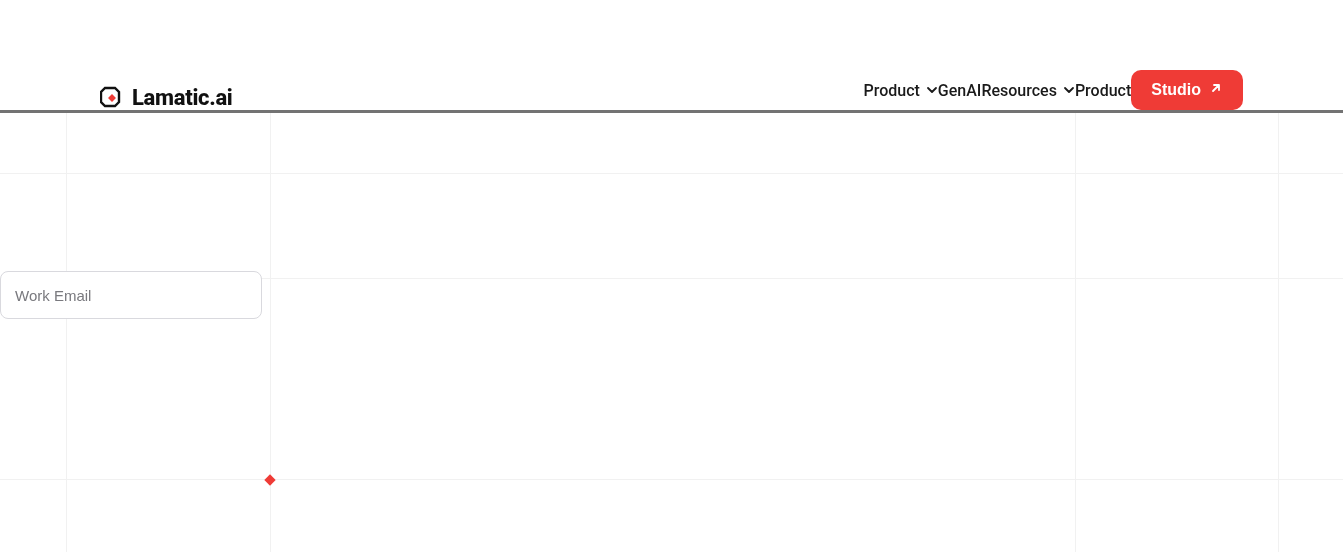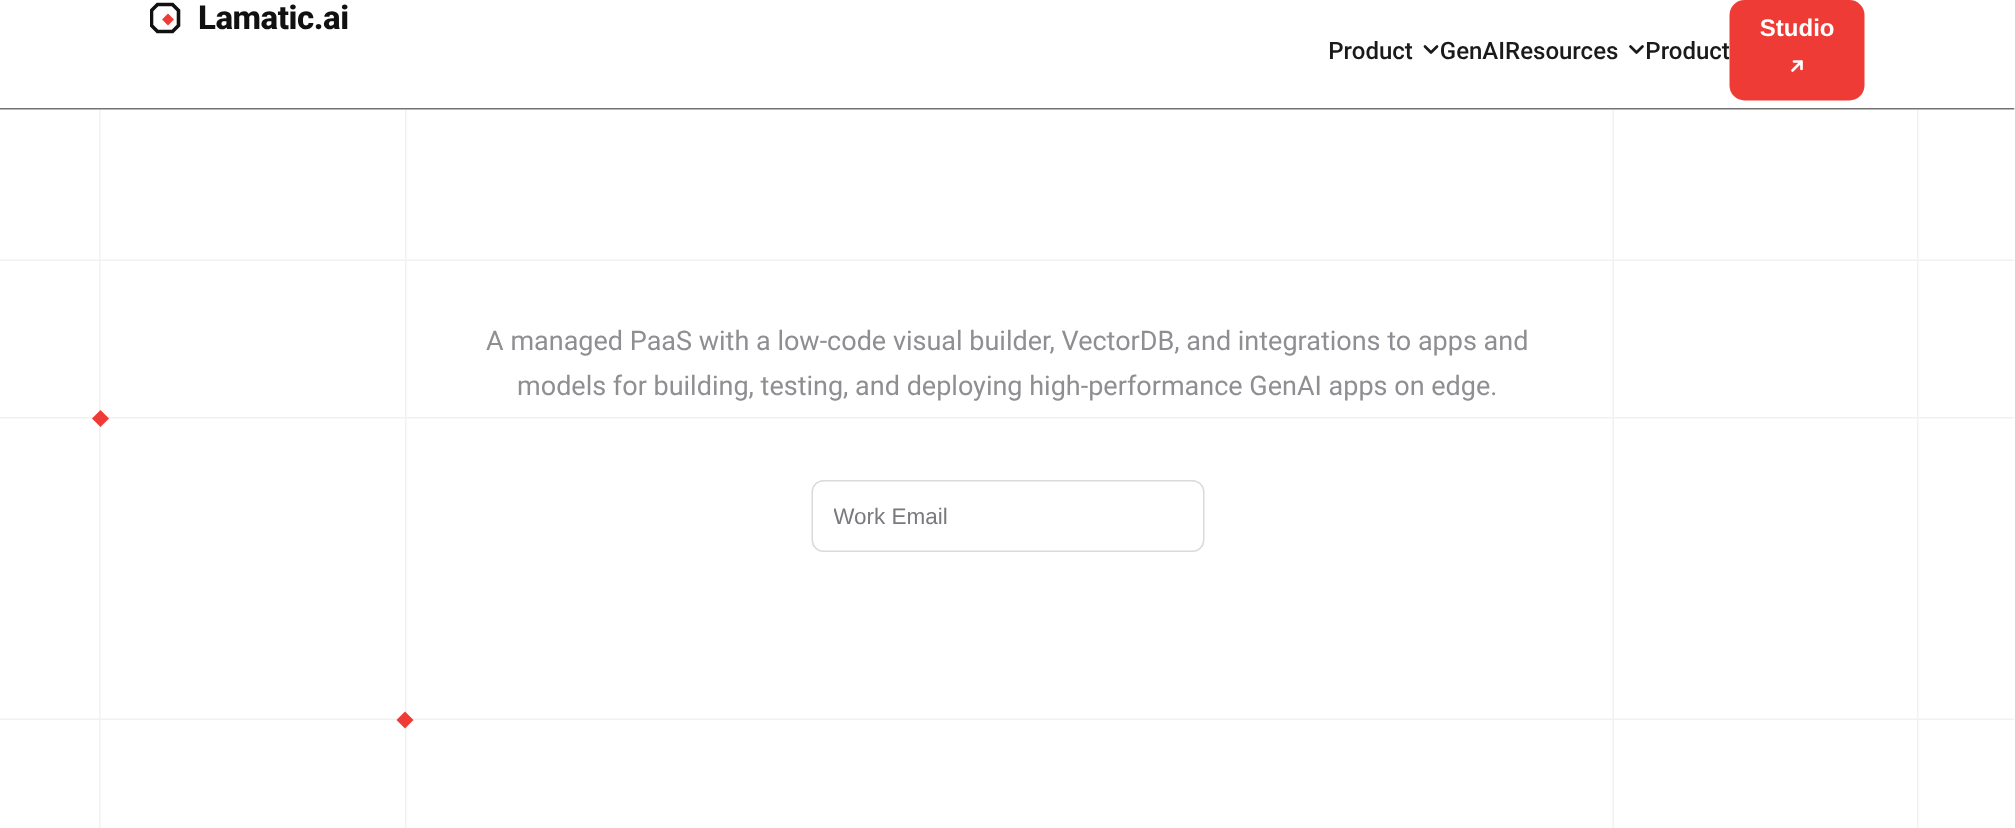--- a/index.html
+++ b/index.html
@@ -40,27 +40,28 @@
   width: 8px;
   height: 8px;
   background: #ef3b36;
   transform: rotate(45deg);
 }
 
 
 .topnav {
   position: relative;
   height: 73px;
-  border-bottom: 1px solid #737373;
-  display: flex;
-  align-items: flex-start;
+  border-bottom: 3px solid #737373;
+  display: flex;
+  align-items: flex-end;
   justify-content: space-between;
   padding: 0 100px;
   background: #fff;
   z-index: 10;
+  margin-top: 40px;
 }
 .logo {
   display: flex;
   align-items: center;
   gap: 8px;
   font-weight: 800;
   font-size: 22px;
   color: #111;
   letter-spacing: -0.3px;
 }
@@ -89,21 +90,20 @@
   color: #fff;
   font-weight: 600;
   font-size: 16px;
   padding: 11px 20px;
   border-radius: 10px;
   display: flex;
   align-items: center;
   gap: 8px;
   cursor: pointer;
   border: none;
-  flex-direction: column;
 }
 .studio-btn .arrow { width: 14px; height: 14px; }
 
 
 .hero {
   position: relative;
   z-index: 5;
   text-align: center;
   padding-top: 110px;
 }
@@ -120,20 +120,21 @@
   font-size: 18px;
   line-height: 1.65;
   color: #8f8f93;
   font-weight: 400;
 }
 .signup-row {
   margin: 48px auto 0;
   display: flex;
   justify-content: center;
   gap: 22px;
+  flex-direction: column;
 }
 .email-input {
   width: 262px;
   height: 48px;
   border: 1px solid #d9d9de;
   border-radius: 8px;
   padding: 0 14px;
   font-size: 15px;
   color: #333;
   outline: none;
@@ -204,17 +205,16 @@
       <span>
         <svg class="arrow" viewBox="0 0 14 14">
             <path d="M4 10l6-6M5 4h5v5" fill="none" stroke="#fff" stroke-width="1.8" stroke-linecap="round" stroke-linejoin="round"></path>
           </svg>
       </span>
     </button>
   </div>
 </div>
 
 <div class="hero">
-  <p class="hero-sub">A managed PaaS with a low-code visual builder, VectorDB, and integrations to apps and models for building, testing, and deploying high-performance GenAI apps on edge.</p>
   <div class="signup-row">
     <input class="email-input" type="email" placeholder="Work Email" style="">
   </div>
 </div>
 
 </body></html>

